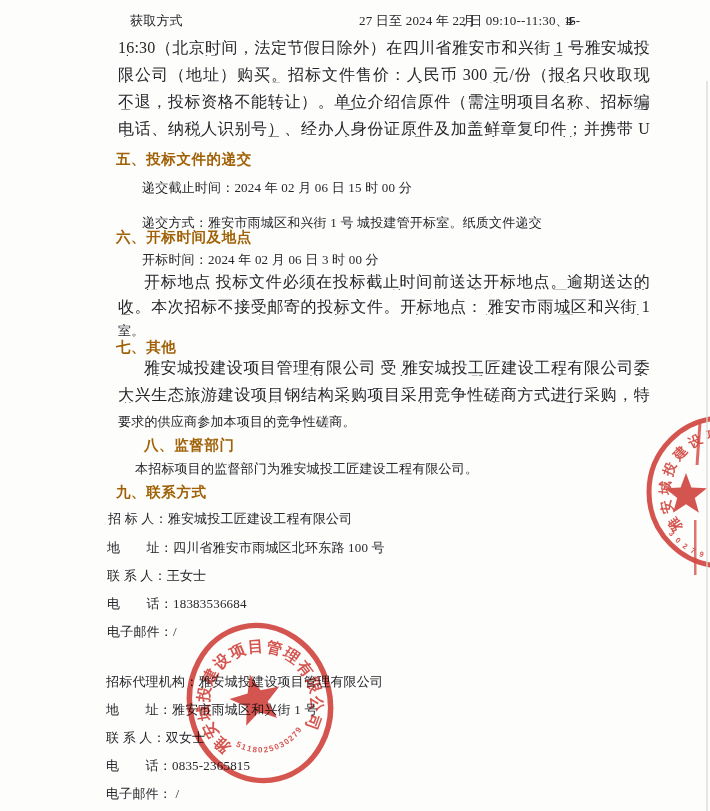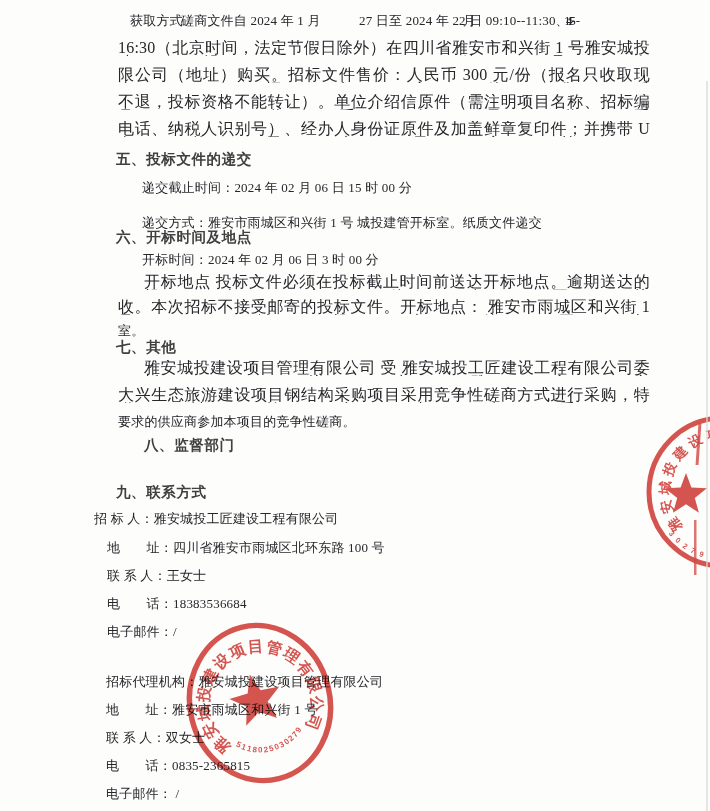--- a/index.html
+++ b/index.html
@@ -9,33 +9,32 @@
     width:710px;height:811px;
     background:#fdfdfc;
     overflow:hidden;
     font-family:"Liberation Serif","DejaVu Serif",serif;
     color:#26262b;
   }
   .t{position:absolute;white-space:nowrap;font-size:13px;letter-spacing:.2px;}
   .jline{position:absolute;font-size:16px;white-space:normal;
          text-align:justify;text-align-last:justify;letter-spacing:.2px;line-height:15px;height:16px;overflow:hidden;}
   .hdr{position:absolute;font-family:"Liberation Sans","DejaVu Sans",sans-serif;
-       font-weight:bold;font-size:14.5px;color:#404040;letter-spacing:.6px;white-space:nowrap;}
+       font-weight:bold;font-size:14.5px;color:#a16207;letter-spacing:.6px;white-space:nowrap;}
   .squeeze{letter-spacing:-4.5px;}
   .stamp{position:absolute;mix-blend-mode:multiply;opacity:.9;}
   .scan-edge{position:absolute;top:0;right:2px;width:2px;height:100%;
              background:linear-gradient(#ffffff 0 10%, #d8d8d6 10% 100%);opacity:.65;}
 </style>
 </head>
 <body>
 
 <div class="page">
 
   <div class="t" style="left:130px;top:12px;">获取方式</div>
-  <div class="t" style="left:181px;top:12px;">磋商文件自 2024 年 1 月</div>
   <div class="t" style="left:347px;top:12px;margin-left:12px;">27 日至 2024 年 2 月</div>
   <div class="t" style="left:459px;top:12px;">
     <span>2 日 09:10--11:30</span><span class="squeeze">、14:15</span><span>--</span>
   </div>
   <div class="jline" style="left:118px;top:40px;width:532px;">16:30（北京时间，法定节假日除外）在四川省雅安市和兴街 1 号雅安城投建设项目管理有</div>
   <div class="jline" style="left:118px;top:67px;width:532px;">限公司（地址）购买。招标文件售价：人民币 300 元/份（报名只收取现金，招标文件售后</div>
   <div class="jline" style="left:118px;top:94px;width:532px;">不退，投标资格不能转让）。单位介绍信原件（需注明项目名称、招标编号、联系人及联系</div>
   <div class="jline" style="left:118px;top:121px;width:532px;">电话、纳税人识别号）、经办人身份证原件及加盖鲜章复印件；并携带 U 盘拷贝电子文档。</div>
 
   <div class="hdr" style="left:116px;top:150px;">五、投标文件的递交</div>
@@ -47,23 +46,24 @@
   <div class="jline" style="left:144px;top:274px;width:506px;">开标地点  投标文件必须在投标截止时间前送达开标地点。逾期送达的投标文件恕不接</div>
   <div class="jline" style="left:118px;top:299px;width:532px;">收。本次招标不接受邮寄的投标文件。开标地点：  雅安市雨城区和兴街 1 号  城投建管开标</div>
   <div class="t" style="left:118px;top:322px;">室。</div>
 
   <div class="hdr" style="left:116px;top:338px;">七、其他</div>
   <div class="jline" style="left:144px;top:360px;width:506px;">雅安城投建设项目管理有限公司  受  雅安城投工匠建设工程有限公司委托，拟对雅安市</div>
   <div class="jline" style="left:118px;top:387px;width:532px;">大兴生态旅游建设项目钢结构采购项目采用竞争性磋商方式进行采购，特邀请符合本次采购</div>
   <div class="t" style="left:118px;top:413px;">要求的供应商参加本项目的竞争性磋商。</div>
 
   <div class="hdr" style="left:116px;top:436px;margin-left:28px;">八、监督部门</div>
+  <div class="t" style="left:135px;top:460px;">本招标项目的监督部门为雅安城投工匠建设工程有限公司。</div>
 
   <div class="hdr" style="left:116px;top:483px;">九、联系方式</div>
-  <div class="t" style="left:94px;top:510px;">招 标 人：雅安城投工匠建设工程有限公司</div>
+  <div class="t" style="left:108px;top:510px;">招 标 人：雅安城投工匠建设工程有限公司</div>
   <div class="t" style="left:107px;top:539px;">地　　址：四川省雅安市雨城区北环东路 100 号</div>
   <div class="t" style="left:107px;top:567px;">联 系 人：王女士</div>
   <div class="t" style="left:107px;top:595px;">电　　话：18383536684</div>
   <div class="t" style="left:107px;top:623px;">电子邮件：/</div>
 
   <div class="t" style="left:106px;top:673px;">招标代理机构：雅安城投建设项目管理有限公司</div>
   <div class="t" style="left:106px;top:701px;">地　　址：雅安市雨城区和兴街 1 号</div>
   <div class="t" style="left:106px;top:729px;">联 系 人：双女士</div>
   <div class="t" style="left:106px;top:757px;">电　　话：0835-2365815</div>
   <div class="t" style="left:106px;top:785px;">电子邮件：  /</div>

